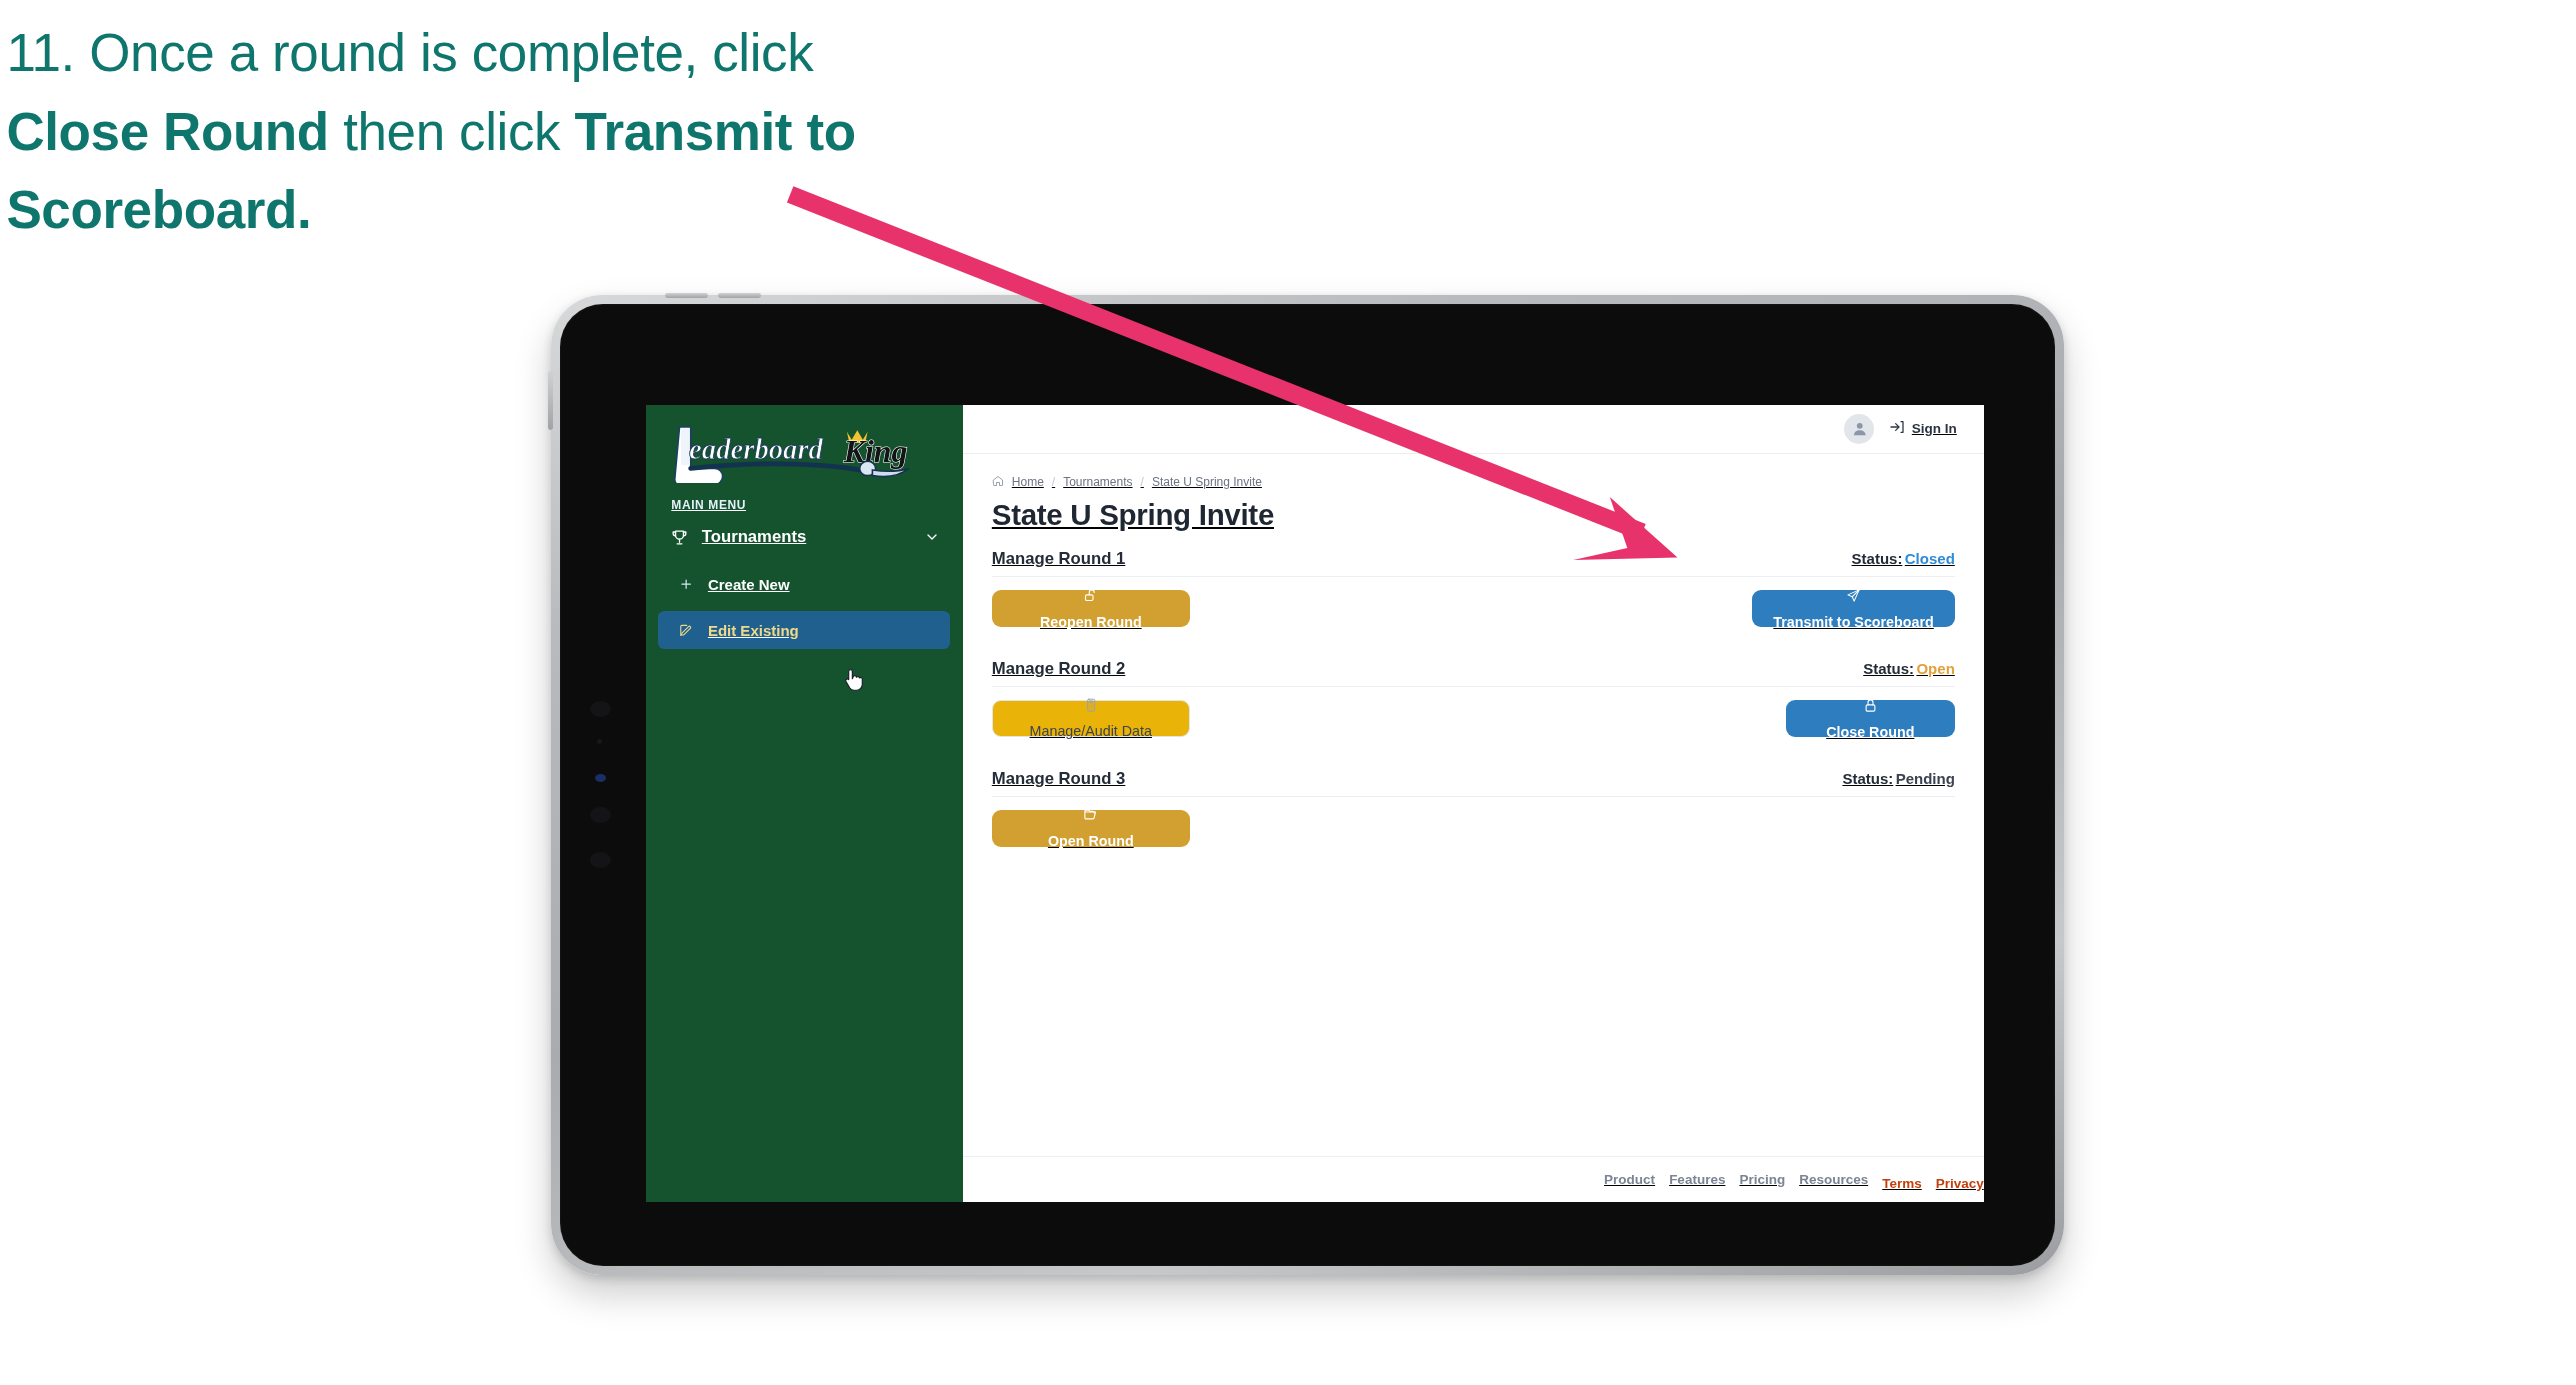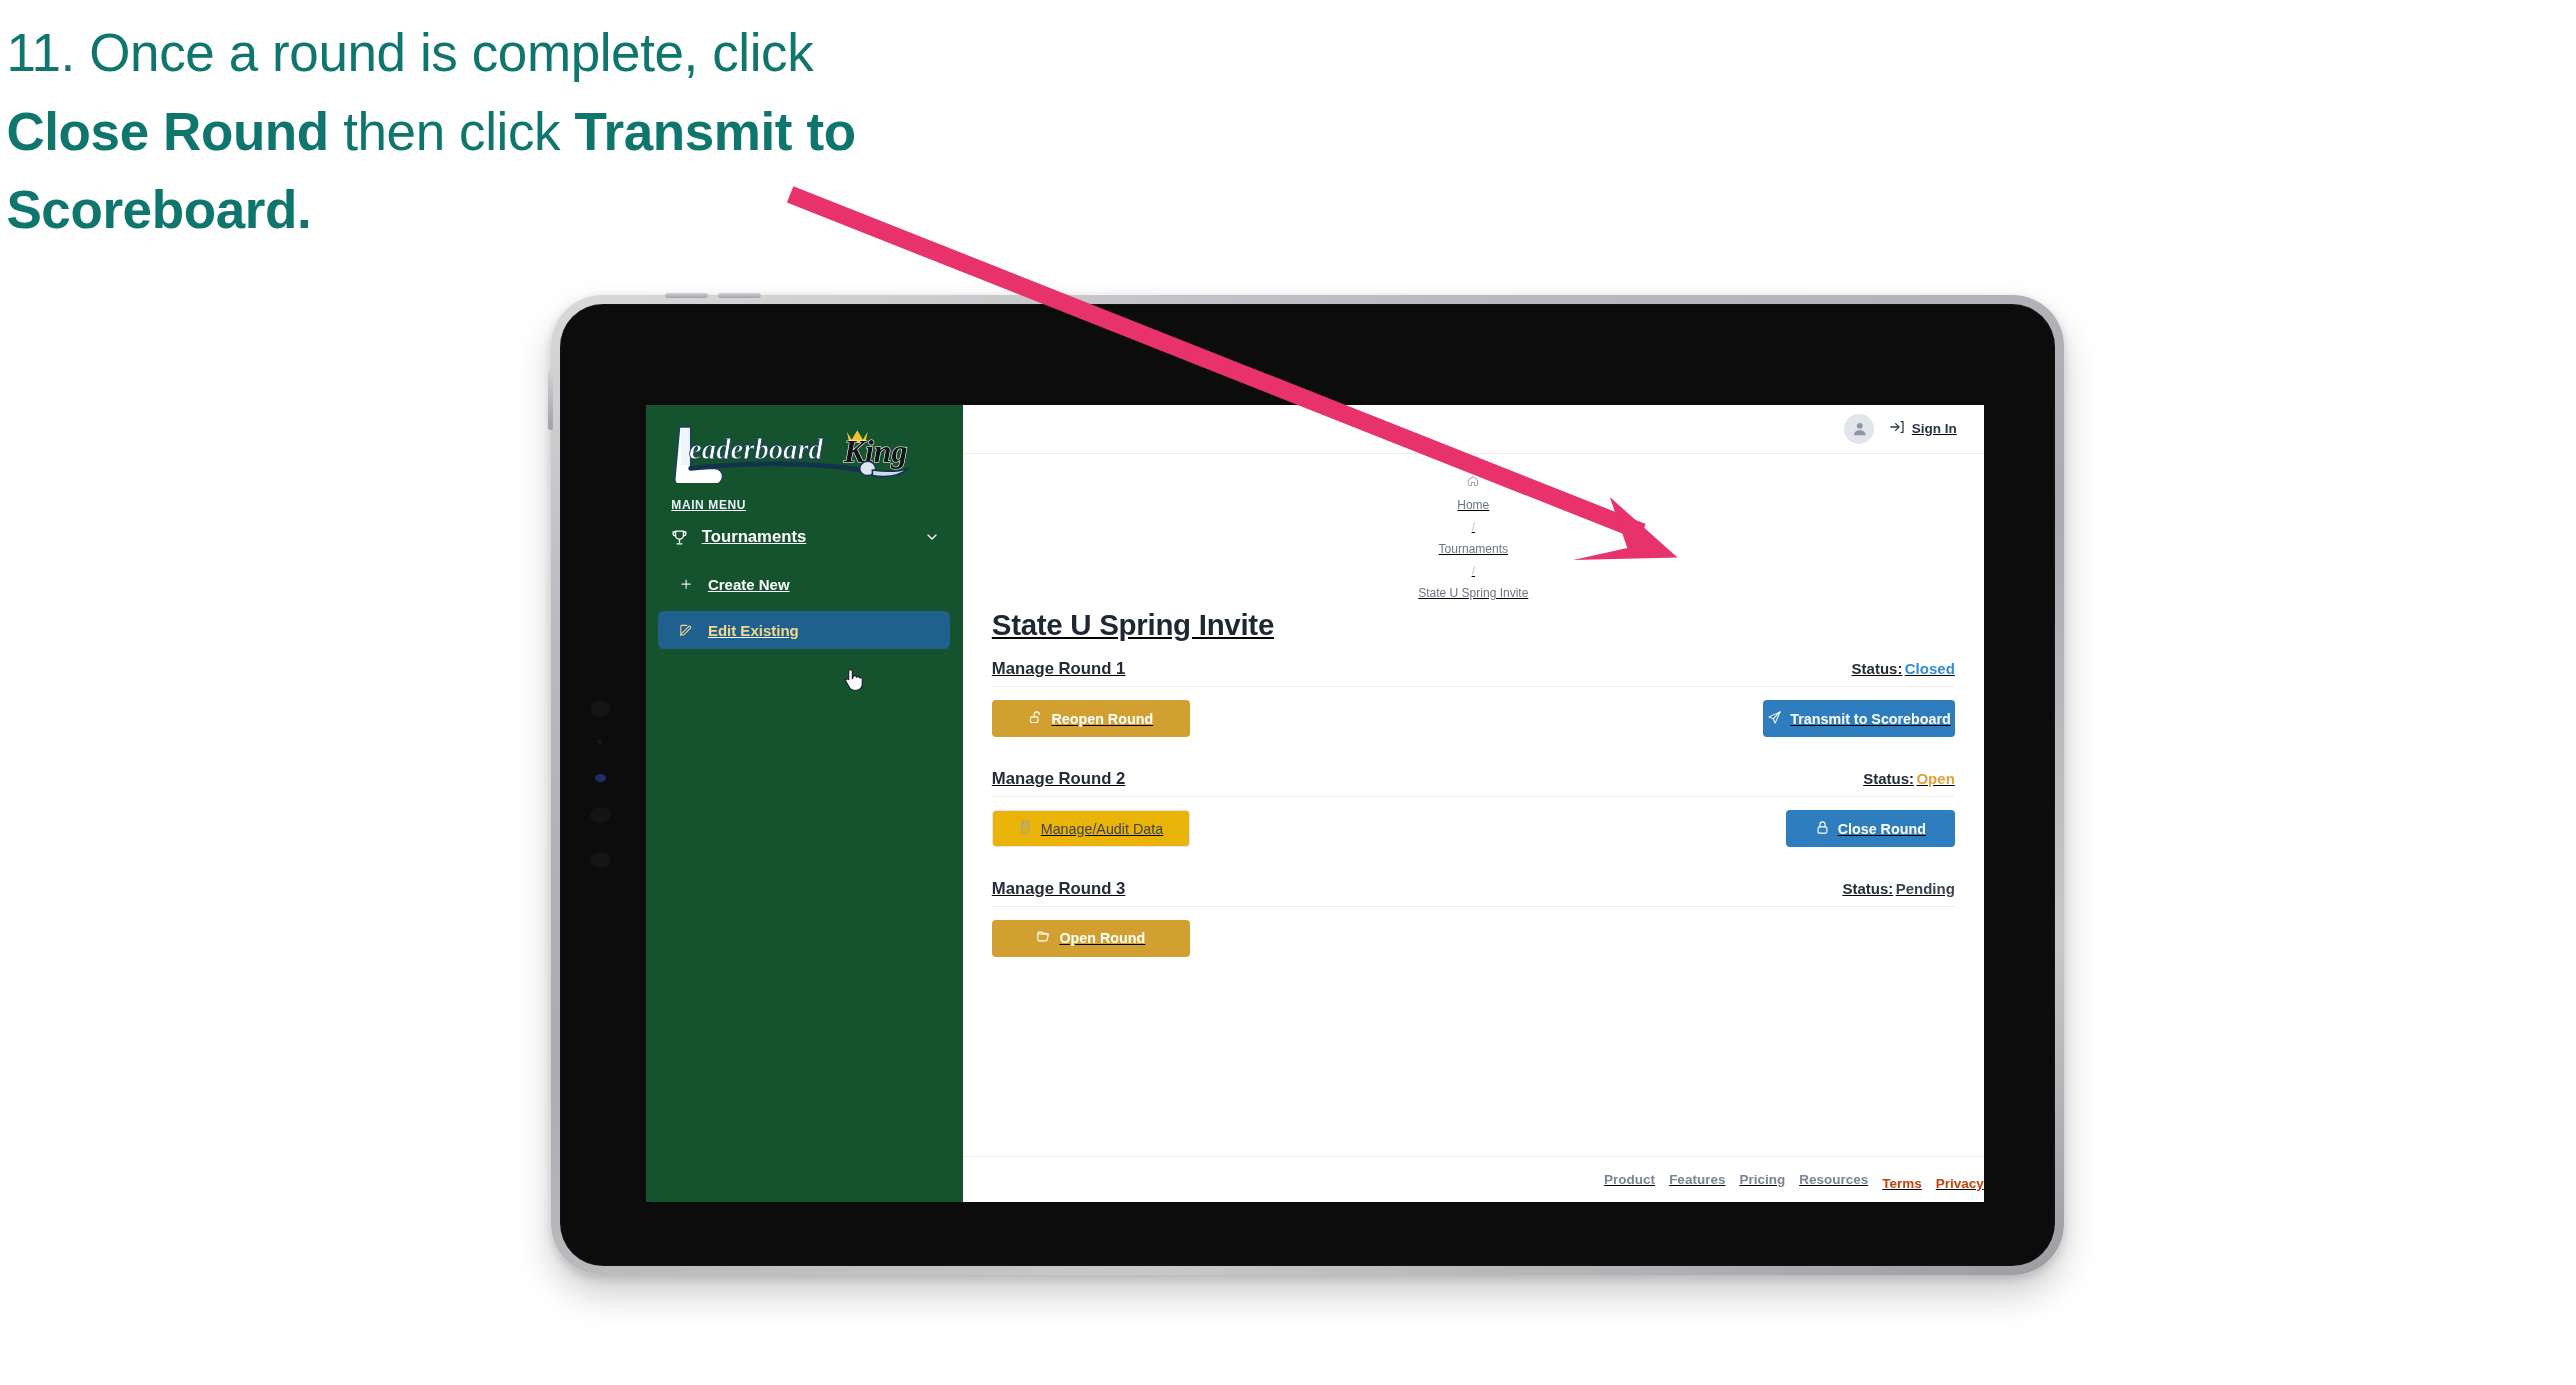--- a/index.html
+++ b/index.html
@@ -214,21 +214,20 @@
     box-sizing: border-box;
     min-height: 0;
   }
   .breadcrumb {
     display: flex;
     align-items: center;
     gap: 8px;
     font-size: 12px;
     color: #78808f;
     margin-bottom: 8px;
-    flex-direction: column;
   }
   .breadcrumb .sep { color: #c3c8d1; }
   .breadcrumb .crumb { color: #6b7483; }
   .breadcrumb .crumb.last { color: #6b7483; }
 
   .page-title {
     font-size: 29.5px;
     font-weight: 700;
     color: #1f2733;
     letter-spacing: -0.3px;
@@ -262,29 +261,30 @@
     display: flex;
     align-items: center;
     justify-content: space-between;
     margin-top: 12.7px;
   }
   .btn {
     display: inline-flex;
     align-items: center;
     gap: 8px;
     height: 37px;
-    padding: 0 4px;
-    border-radius: 4px;
+    padding: 0 21px;
+    border-radius: 9px;
     font-size: 14.3px;
     font-weight: 700;
     border: none;
     box-sizing: border-box;
     cursor: pointer;
     white-space: nowrap;
     font-family: "Liberation Sans", sans-serif;
+    flex-direction: column;
   }
   .btn-gold  { background: #D2A030; color: #ffffff; min-width: 198px; justify-content: center;}
   .btn-blue  { background: #2E7DBE; color: #ffffff; min-width: 169px; justify-content: center;}
   .btn-ghost {
     background: #eab308;
     color: #3c4450;
     border: 0.8px solid #e2e4e9;
     min-width: 198px;
     justify-content: center;
     font-weight: 400;

